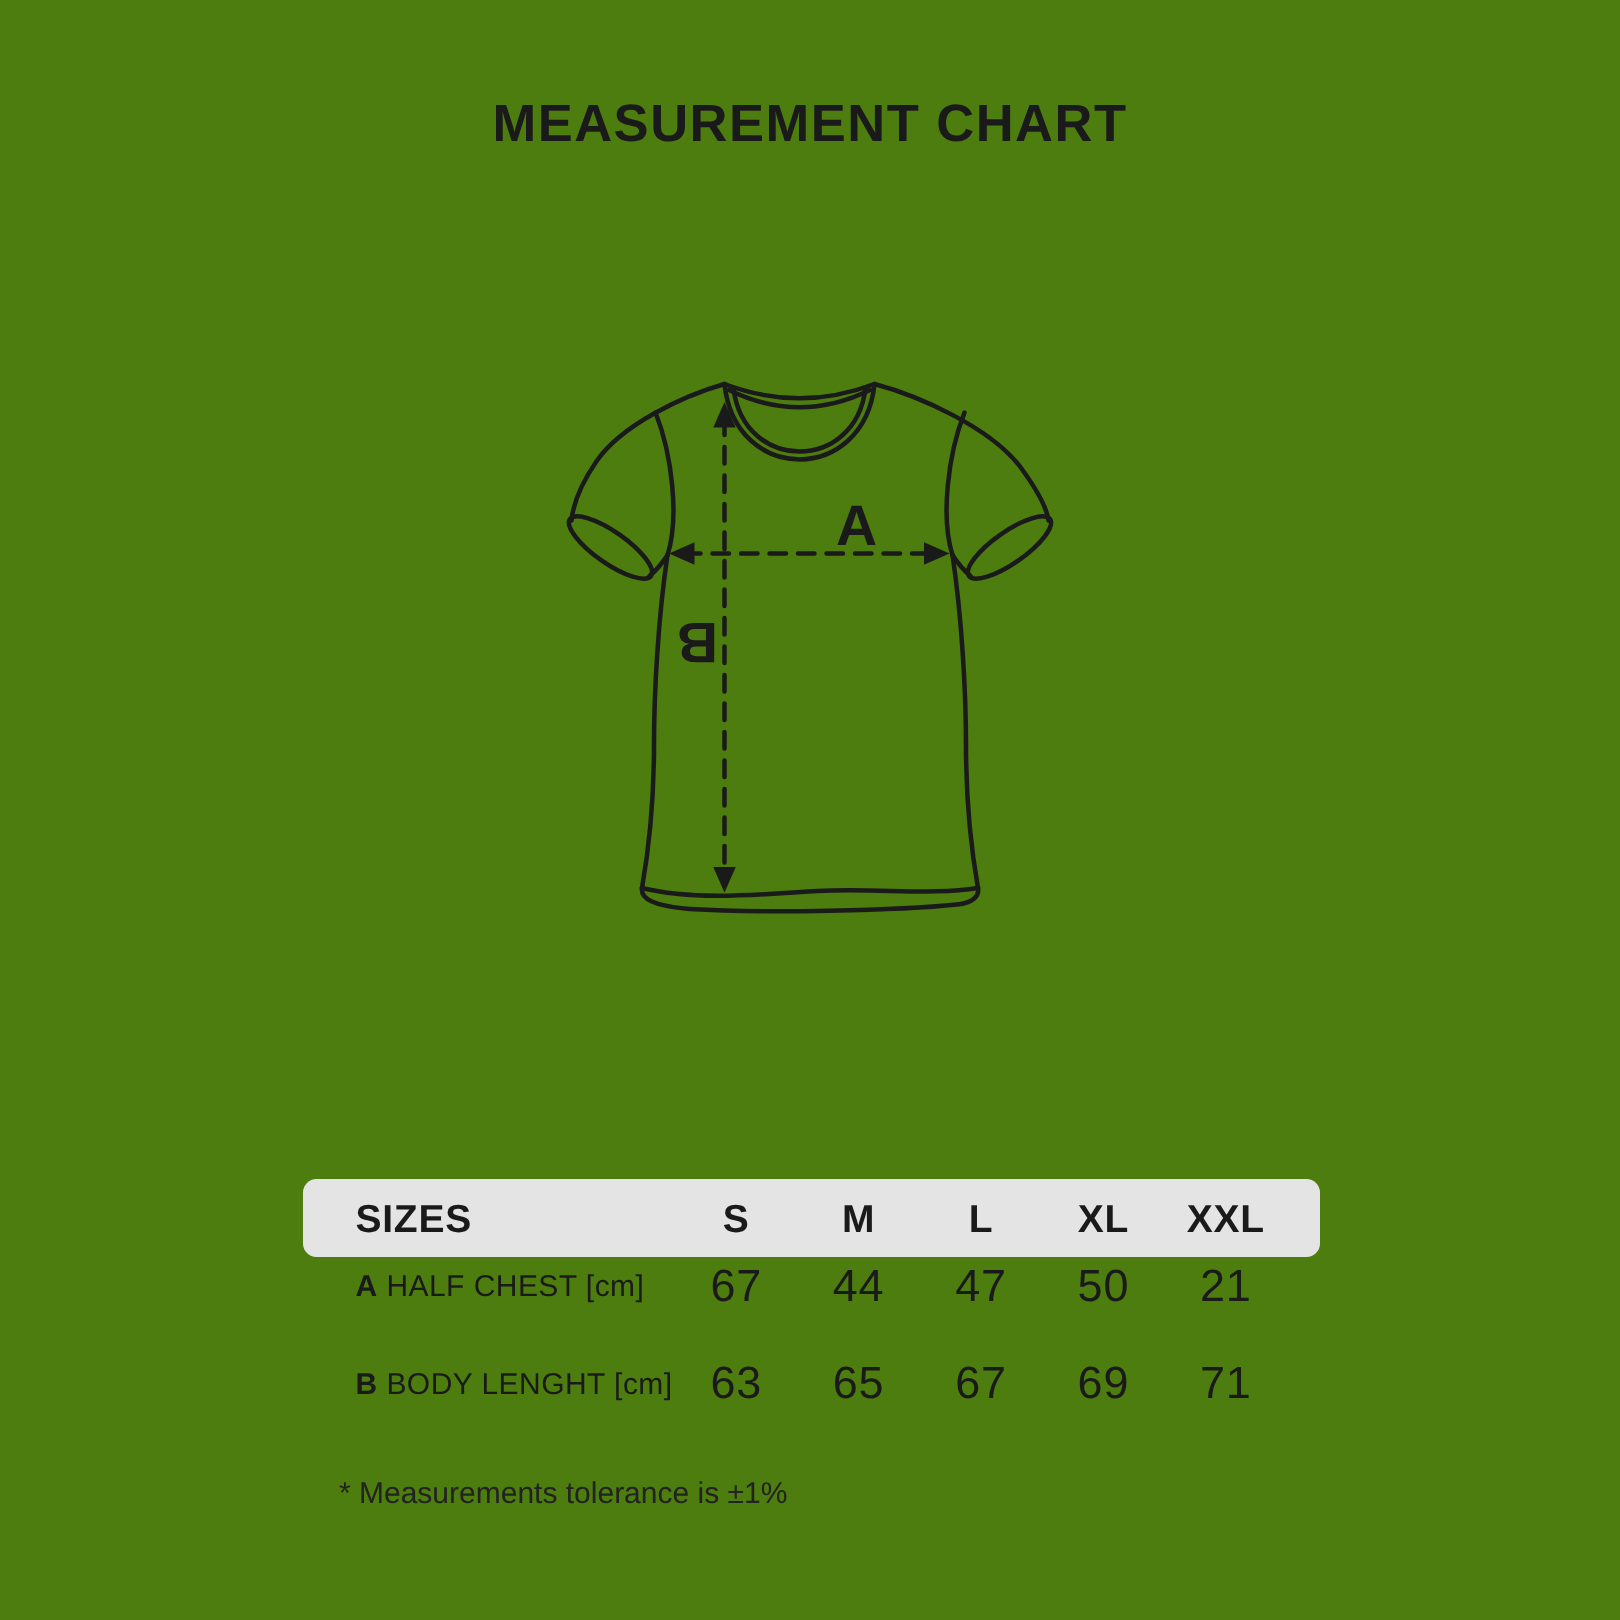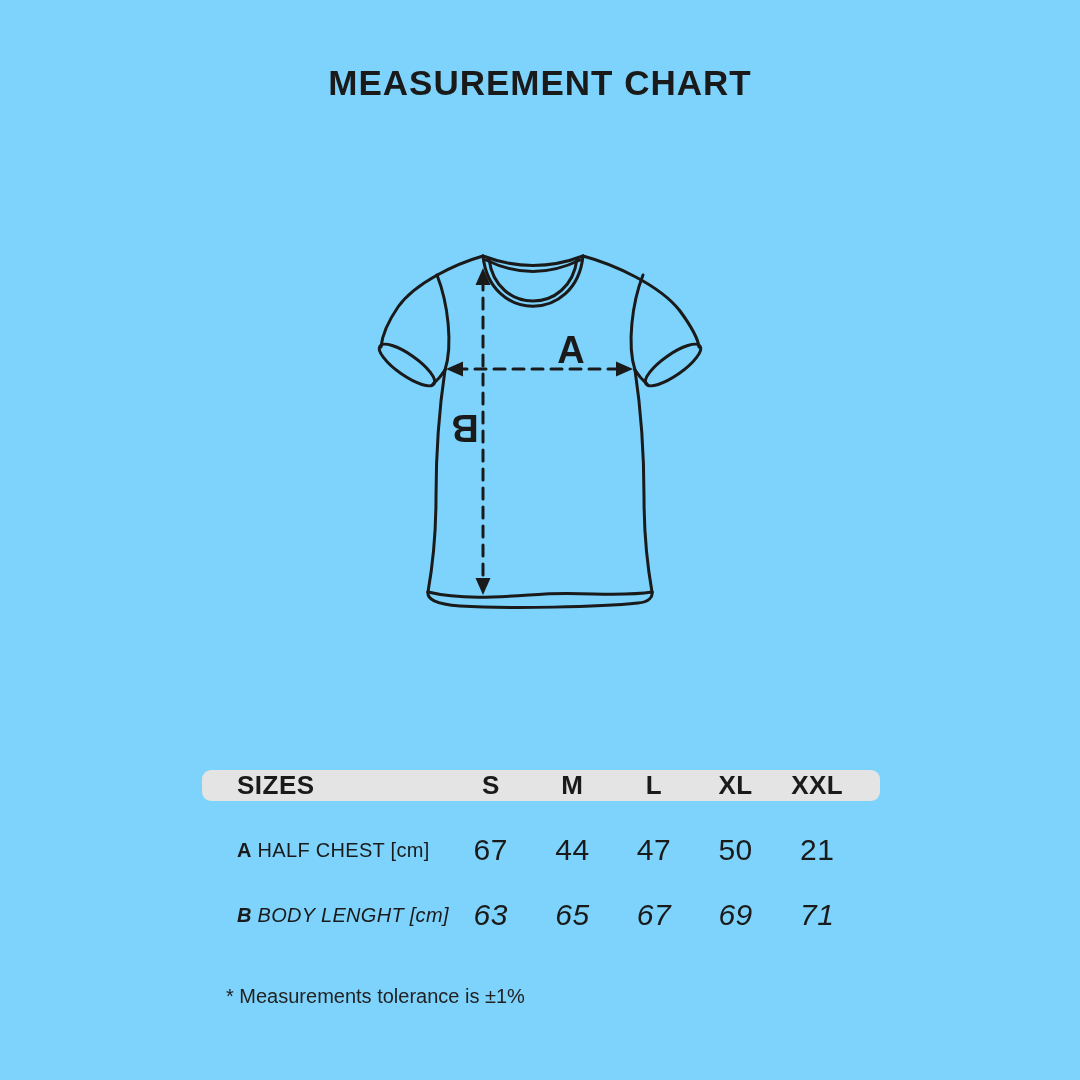--- a/index.html
+++ b/index.html
@@ -1,21 +1,21 @@
 <!DOCTYPE html>
 <html><head>
 <meta charset="utf-8">
 <style>
   html, body { margin: 0; padding: 0; }
   body { font-family: "Liberation Sans", "DejaVu Sans", sans-serif; background: #ffffff; }
   .sheet {
     position: relative;
     width: 1080px;
     height: 1080px;
-    background: #7dd3fc;
+    background: #4d7c0f;
     overflow: hidden;
     color: #1a1a1a;
   }
   .page-title {
     position: absolute;
     top: 63px;
     left: 0;
     width: 100%;
     margin: 0;
     text-align: center;
@@ -38,32 +38,33 @@
     width: 678px;
   }
   .grid-row {
     display: grid;
     grid-template-columns: 213px repeat(5, 1fr);
     align-items: center;
     box-sizing: border-box;
     padding: 0 22px 0 35px;
   }
   .header-row {
-    height: 31px;
+    height: 52px;
     background: #e4e4e4;
     border-radius: 9px;
     font-weight: 700;
     font-size: 26px;
     letter-spacing: 0.5px;
+    margin-top: 16px;
   }
   .header-cell { text-align: center; }
   .header-cell.first { text-align: left; }
   .data-row { height: 40px; }
-  .data-row.row-a { margin-top: 29px; }
-  .data-row.row-b { margin-top: 25px; font-style: italic; }
+  .data-row.row-a { }
+  .data-row.row-b { margin-top: 25px; }
   .row-label { font-size: 20px; letter-spacing: 0.3px; white-space: nowrap; }
   .row-label b { font-weight: 700; }
   .value-cell {
     text-align: center;
     font-size: 30px;
     font-weight: 400;
     letter-spacing: 0.5px;
   }
   .footnote {
     position: absolute;

